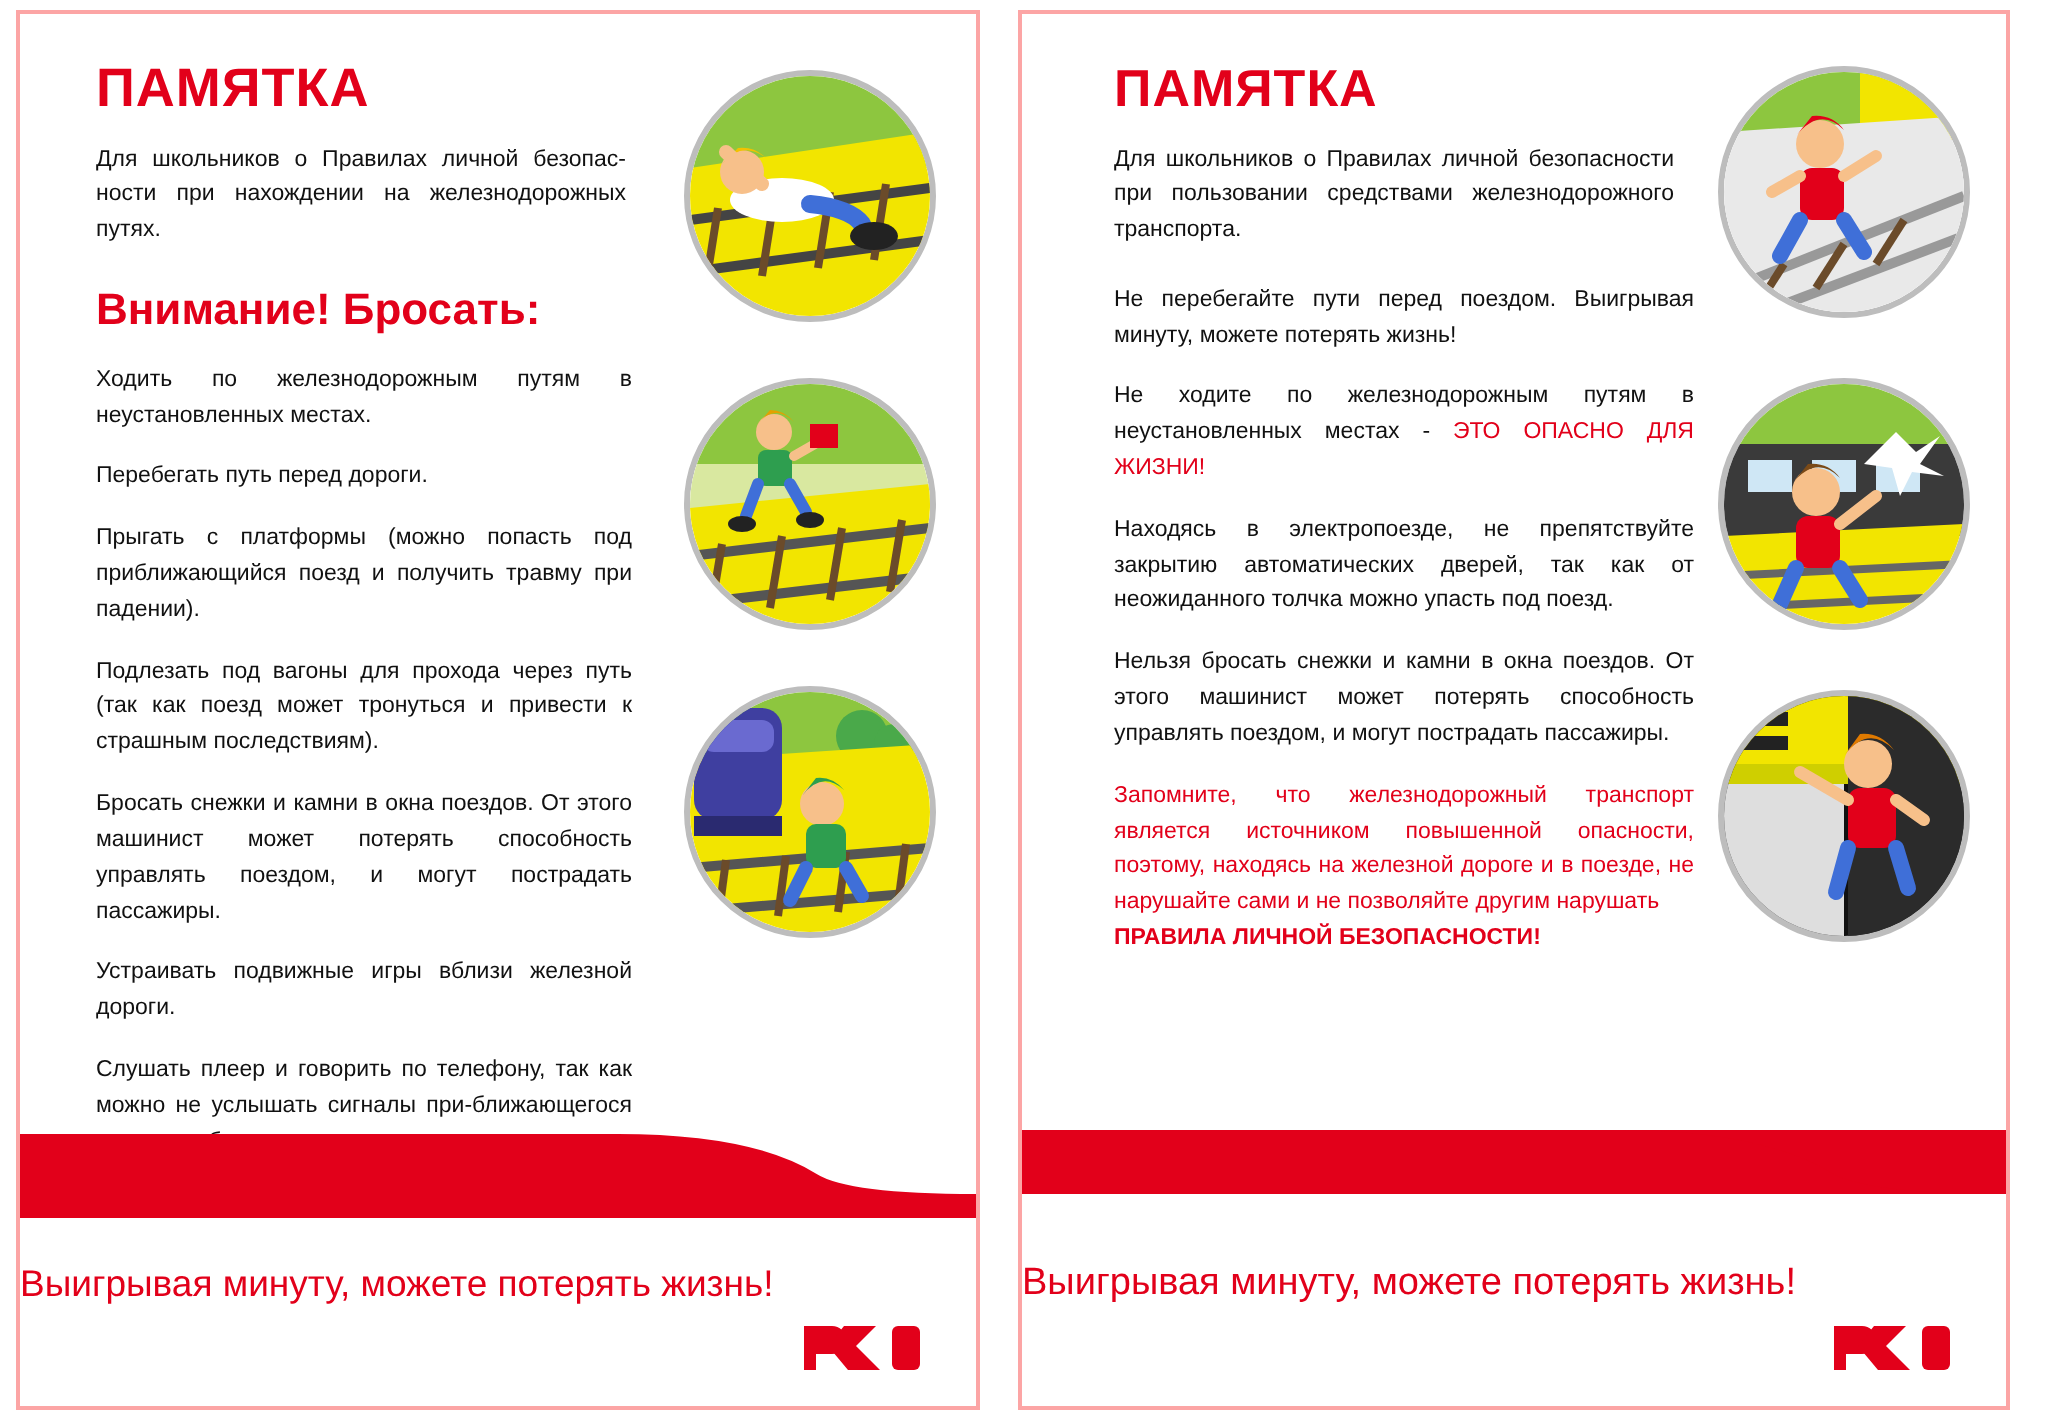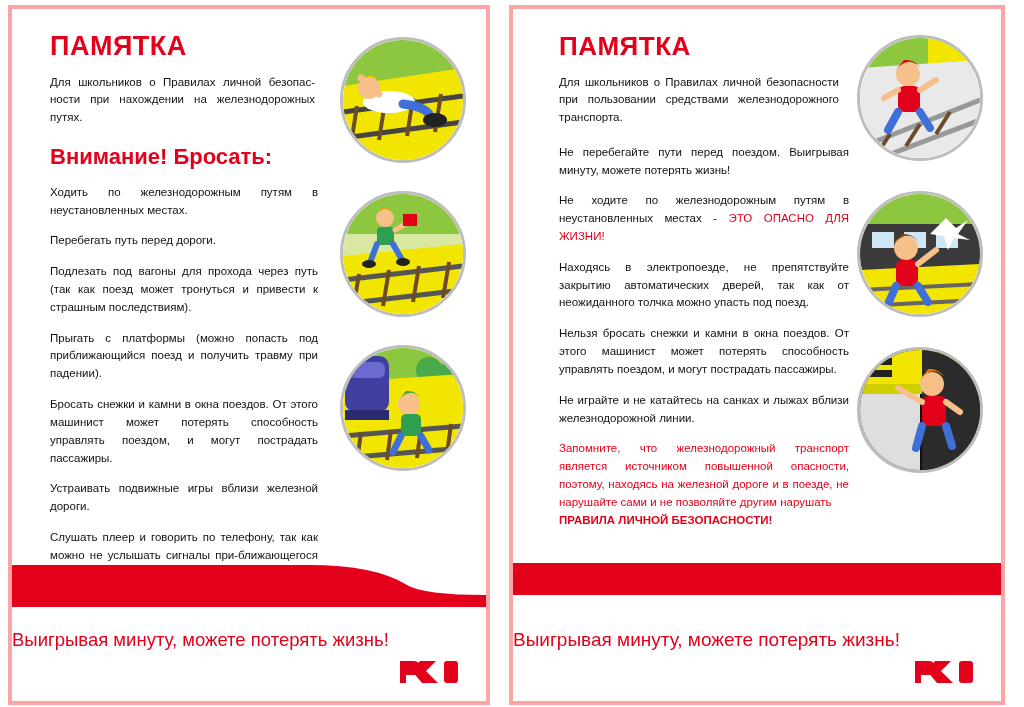--- a/index.html
+++ b/index.html
@@ -19,21 +19,21 @@
     height: 707px;
     background: #ffffff;
     display: flex;
     flex-direction: row;
     align-items: flex-start;
     justify-content: flex-start;
   }
   .leaflet {
     position: relative;
     background: #ffffff;
-    border: 4px solid #fca5a5;
+    border: 2px solid #fca5a5;
     box-sizing: border-box;
     overflow: hidden;
   }
   .leaflet.left {
     width: 482px;
     height: 700px;
     margin: 5px 0 0 8px;
   }
   .leaflet.right {
     width: 496px;
@@ -153,22 +153,22 @@
 
   <div class="leaflet left">
     <div class="content">
 
       <h1 class="title">ПАМЯТКА</h1>
       <p class="subtitle">Для школьников о Правилах личной безопас-ности при нахождении на  железнодорожных путях.</p>
       <h2 class="attention">Внимание! Бросать:</h2>
 
       <p class="para">Ходить по железнодорожным путям в неустановленных местах.</p>
       <p class="para">Перебегать путь перед дороги.</p>
+      <p class="para">Прыгать с платформы (можно попасть под приближающийся поезд и получить травму при падении).</p>
       <p class="para">Подлезать под вагоны для прохода через путь (так как поезд может тронуться и привести к страшным последствиям).</p>
-      <p class="para">Прыгать с платформы (можно попасть под приближающийся поезд и получить травму при падении).</p>
       <p class="para">Бросать снежки и камни в окна поездов. От этого машинист может потерять способность управлять поездом, и могут пострадать пассажиры.</p>
       <p class="para">Устраивать подвижные игры вблизи железной дороги.</p>
       <p class="para">Слушать плеер и говорить по телефону, так как можно не услышать сигналы при-ближающегося поезда и объявления диктора.</p>
 
       <div class="circles">
 
         <div class="circle">
           <svg viewBox="0 0 120 120">
             <rect x="0" y="0" width="120" height="120" fill="#ffffff"></rect>
             <rect x="0" y="0" width="120" height="46" fill="#8dc63f"></rect>
@@ -283,21 +283,20 @@
 
       <h1 class="title">ПАМЯТКА</h1>
       <p class="subtitle">Для школьников о Правилах личной безопасности при пользовании средствами железнодорожного транспорта.</p>
 
       <p class="para">Не перебегайте пути перед поездом. Выигрывая минуту, можете потерять жизнь!</p>
       <p class="para">
         <span>Не ходите по железнодорожным путям в неустановленных местах - </span><span class="red-text">ЭТО ОПАСНО ДЛЯ ЖИЗНИ!</span>
       </p>
       <p class="para">Находясь в электропоезде, не препятствуйте закрытию автоматических дверей, так как от неожиданного толчка можно упасть под поезд.</p>
       <p class="para">Нельзя бросать снежки и камни в окна поездов. От этого машинист может потерять способность управлять поездом, и могут пострадать пассажиры.</p>
-      <p class="para">Не играйте и не катайтесь на санках и лыжах вблизи железнодорожной линии.</p>
 
       <p class="para red-text">
         <span>Запомните, что железнодорожный транспорт является источником повышенной опасности, поэтому, находясь на железной дороге и в поезде, не нарушайте сами и не позволяйте другим нарушать</span><br>
         <span class="red-bold">ПРАВИЛА ЛИЧНОЙ БЕЗОПАСНОСТИ!</span>
       </p>
 
       <div class="circles">
 
         <div class="circle">
           <svg viewBox="0 0 120 120">

